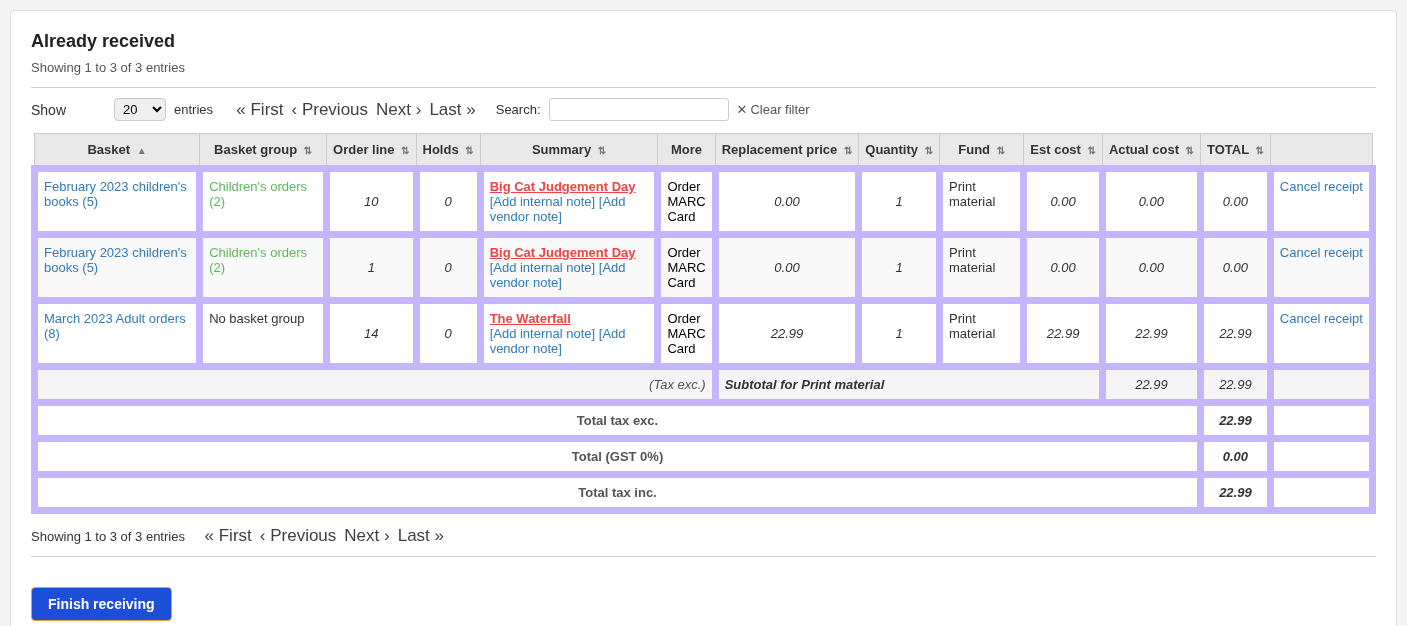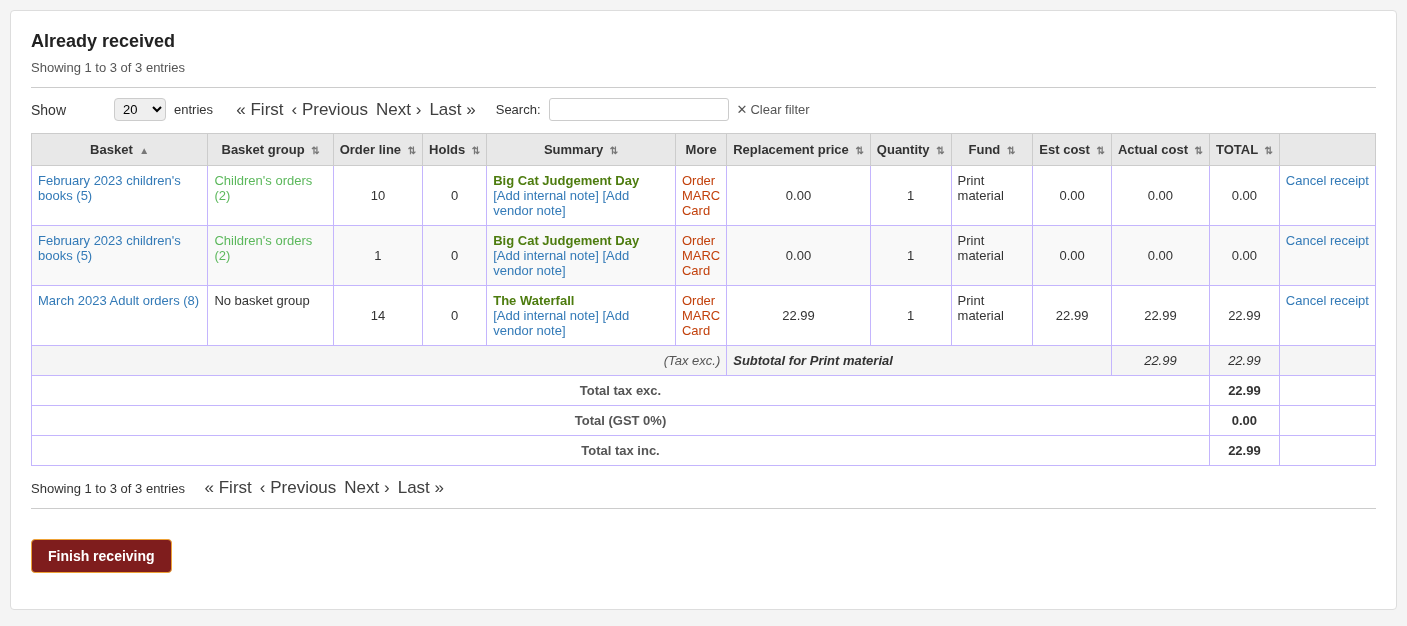--- a/index.html
+++ b/index.html
@@ -92,54 +92,54 @@
     thead th .sort-icon {
       display: inline-block;
       font-size: 10px;
       color: #777;
       margin-left: 3px;
     }
     tbody tr { border: 1px solid #ccc; }
     tbody tr:nth-child(odd) { background: #fff; }
     tbody tr:nth-child(even) { background: #f9f9f9; }
     tbody td {
-      border: 1px solid #c4b5fd;
+      border: 7px solid #c4b5fd;
       padding: 7px 6px;
       vertical-align: top;
     }
     .basket-link { color: #337ab7; cursor: pointer; text-decoration: none; }
     .basket-group-link { color: #5cb85c; cursor: pointer; text-decoration: none; }
-    .summary-title { font-weight: bold; color: #4d7c0f; }
+    .summary-title { font-weight: bold; color: #ef4444; text-decoration: underline; }
     .summary-links span { color: #337ab7; cursor: pointer; text-decoration: none; }
-    .more-links { color: #c2410c; cursor: pointer; }
+    .more-links { color: #000000; cursor: pointer; }
     .cancel-link { color: #337ab7; cursor: pointer; white-space: nowrap; }
 
     
     .subtotal-row td { background: #f5f5f5; font-style: italic; }
     .total-row td { background: #fff; }
 
     .bottom-controls {
       margin-top: 12px;
       display: flex;
       align-items: center;
       gap: 8px;
     }
     .finish-btn {
       margin-top: 20px;
-      background: #7f1d1d;
+      background: #1d4ed8;
       border: 1px solid #eea236;
       color: #fff;
       padding: 8px 16px;
       font-size: 14px;
       border-radius: 4px;
       cursor: pointer;
       font-weight: bold;
     }
 
-    .td-center { text-align: center; vertical-align: middle; }
+    .td-center { text-align: center; vertical-align: middle; font-style: italic; }
     .td-right { text-align: right; vertical-align: middle; }
   </style>
 </head>
 <body>
 
 <div class="page-wrapper">
   
   <h2>Already received</h2>
   <div class="showing-info">Showing 1 to 3 of 3 entries</div>
   <hr class="divider">

